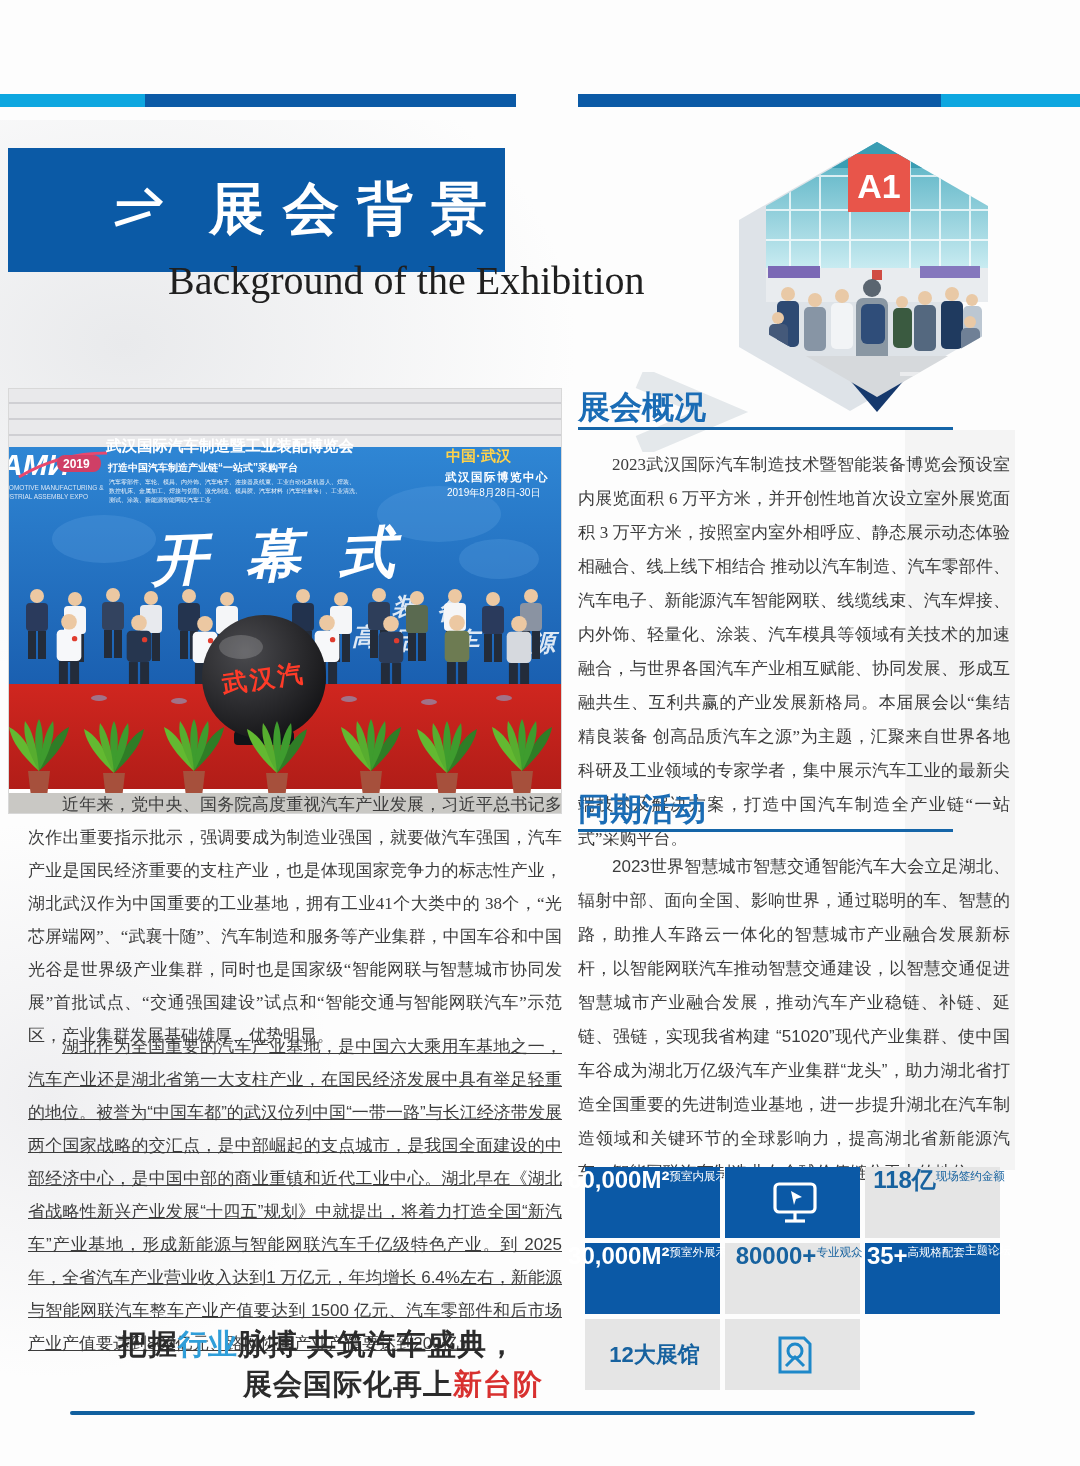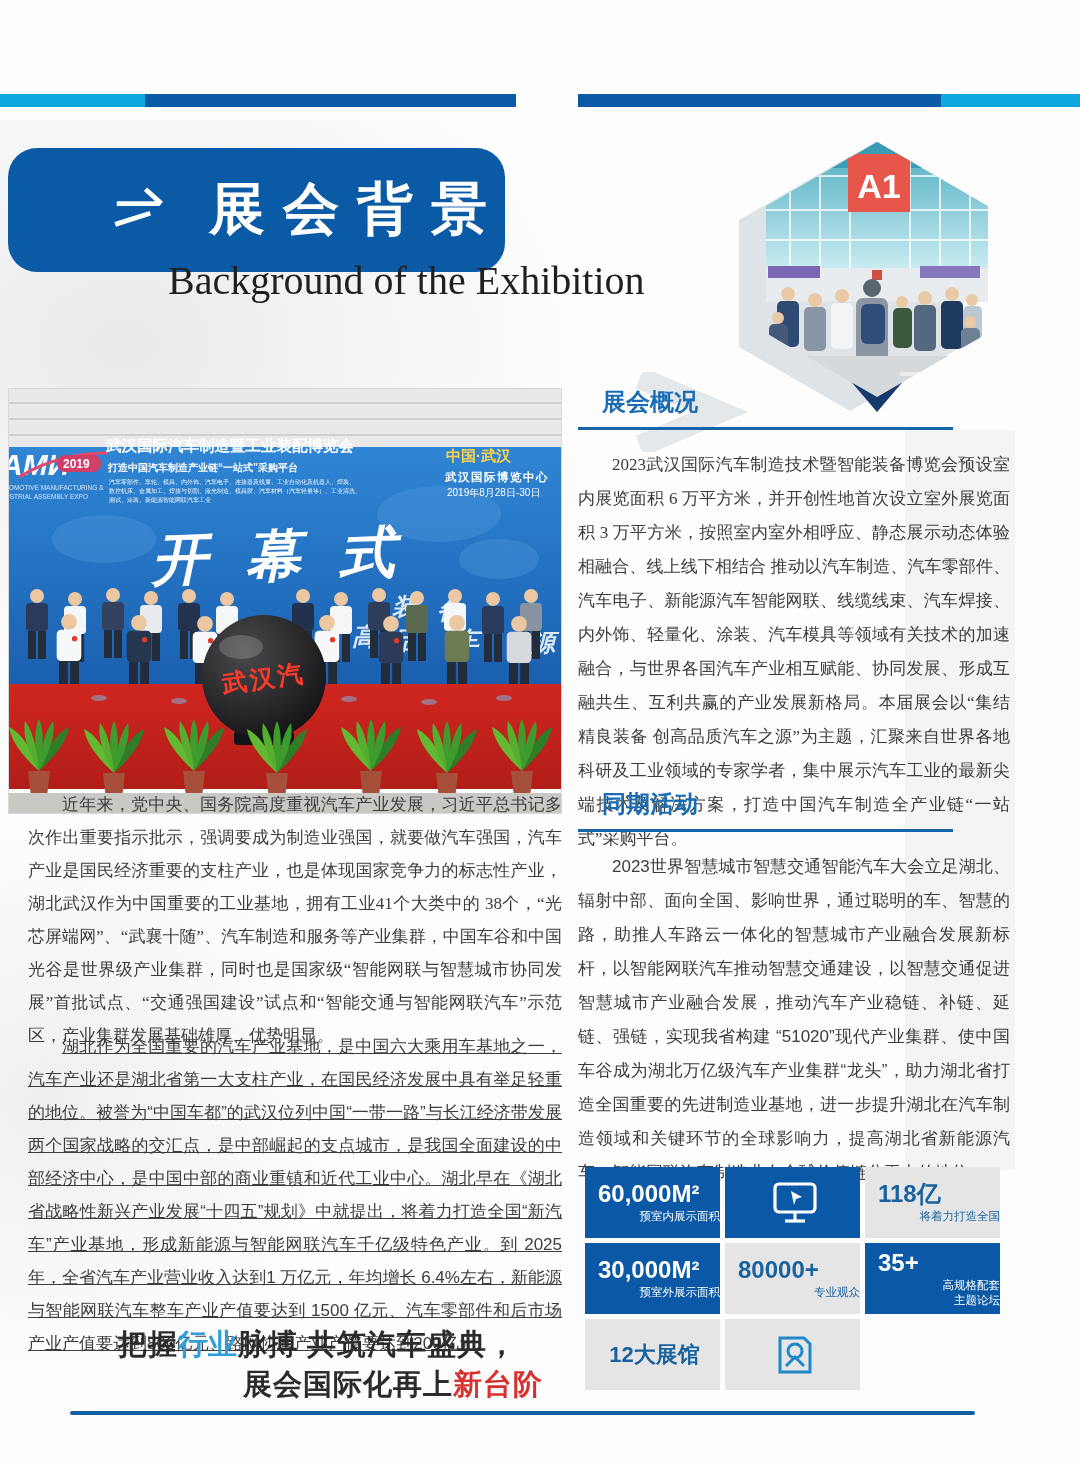--- a/index.html
+++ b/index.html
@@ -12,39 +12,39 @@
   .wm3{left:905px;top:430px;width:110px;height:740px;background:#ececec;opacity:.55;z-index:0;}
   .wm4{left:630px;top:372px;width:130px;height:80px;z-index:0;}
   
   .bar{top:94px;height:13px;z-index:2;}
   .bar.c1{left:0;width:145px;background:#0EA7E0;}
   .bar.c2{left:145px;width:371px;background:#0B5AA6;}
   .bar.c3{left:578px;width:363px;background:#0B5AA6;}
   .bar.c4{left:941px;width:139px;background:#0EA7E0;}
   
   .banner{left:8px;top:148px;width:497px;height:124px;background:#0B5AA6;z-index:3;
-          display:flex;align-items:center;padding-left:104px;box-sizing:border-box;border-radius:29px;}
+          display:flex;align-items:center;padding-left:104px;box-sizing:border-box;}
   .banner .zh{color:#ffffff;font-size:56px;font-weight:bold;letter-spacing:18px;margin-left:38px;white-space:nowrap;}
   .en-sub{left:168px;top:257px;width:560px;font-family:"Liberation Serif","DejaVu Serif",serif;
           font-size:40px;color:#1f1f1f;z-index:3;white-space:nowrap;}
   
-  .sec-head{width:430px;font-size:24px;font-weight:bold;color:#1A6CB5;z-index:3;margin-left:24px;}
+  .sec-head{width:430px;font-size:32px;font-weight:bold;color:#1A6CB5;z-index:3;}
   .sec-line{width:375px;height:3px;background:#1565A8;z-index:3;}
   .para{font-size:17px;color:#3c3c3c;text-align:justify;z-index:3;}
   .para.right{width:432px;line-height:34px;}
   .para.left{width:534px;line-height:33px;}
   .indent{text-indent:2em;}
   
   .photo{left:8px;top:388px;width:552px;height:424px;z-index:3;border:1px solid #d8d8d8;box-sizing:content-box;background:#fff;}
   
   .hexart{left:720px;top:128px;width:300px;height:300px;z-index:3;}
   
   .stat-grid{left:585px;top:1167px;width:415px;display:grid;grid-template-columns:repeat(3,135px);
              grid-auto-rows:71px;gap:5px;z-index:3;}
-  .cell{display:flex;flex-direction:column;justify-content:center;padding-left:13px;box-sizing:border-box;}
+  .cell{display:flex;flex-direction:row;justify-content:center;padding-left:13px;box-sizing:border-box;}
   .cell.blue{background:#0B59A6;color:#ffffff;}
   .cell.gray{background:#e5e5e5;color:#17629F;}
   .cell .v{font-size:24px;font-weight:bold;line-height:26px;white-space:nowrap;}
   .cell .l{font-size:11.5px;line-height:15px;margin-top:2px;white-space:nowrap;text-align:right;}
   .cell.center{align-items:center;padding-left:4px;}
   .cell .big6{font-size:26px;font-weight:bold;}
   .cell .rest6{font-size:15px;font-weight:bold;}
   
   .slogan{z-index:3;font-weight:bold;color:#2b2b2b;font-size:29px;letter-spacing:1px;white-space:nowrap;}
   .slogan .b{color:#2F9ED9;}
@@ -384,21 +384,21 @@
     <div class="cell blue center">
       <svg width="52" height="46" viewBox="0 0 52 46">
         <rect x="6" y="4" width="40" height="28" rx="4" fill="none" stroke="#ffffff" stroke-width="3.2"></rect>
         <polygon points="22,11 33,17 27,19 25,25" fill="#ffffff"></polygon>
         <line x1="26" y1="32" x2="26" y2="40" stroke="#ffffff" stroke-width="3.2"></line>
         <line x1="16" y1="41" x2="36" y2="41" stroke="#ffffff" stroke-width="3.2"></line>
       </svg>
     </div>
     <div class="cell gray">
       <div class="v">118亿</div>
-      <div class="l">将着力打造全国</div>
+      <div class="l">现场签约金额</div>
     </div>
     <div class="cell blue">
       <div class="v">30,000M²</div>
       <div class="l">预室外展示面积</div>
     </div>
     <div class="cell gray">
       <div class="v">80000+</div>
       <div class="l">专业观众</div>
     </div>
     <div class="cell blue">

